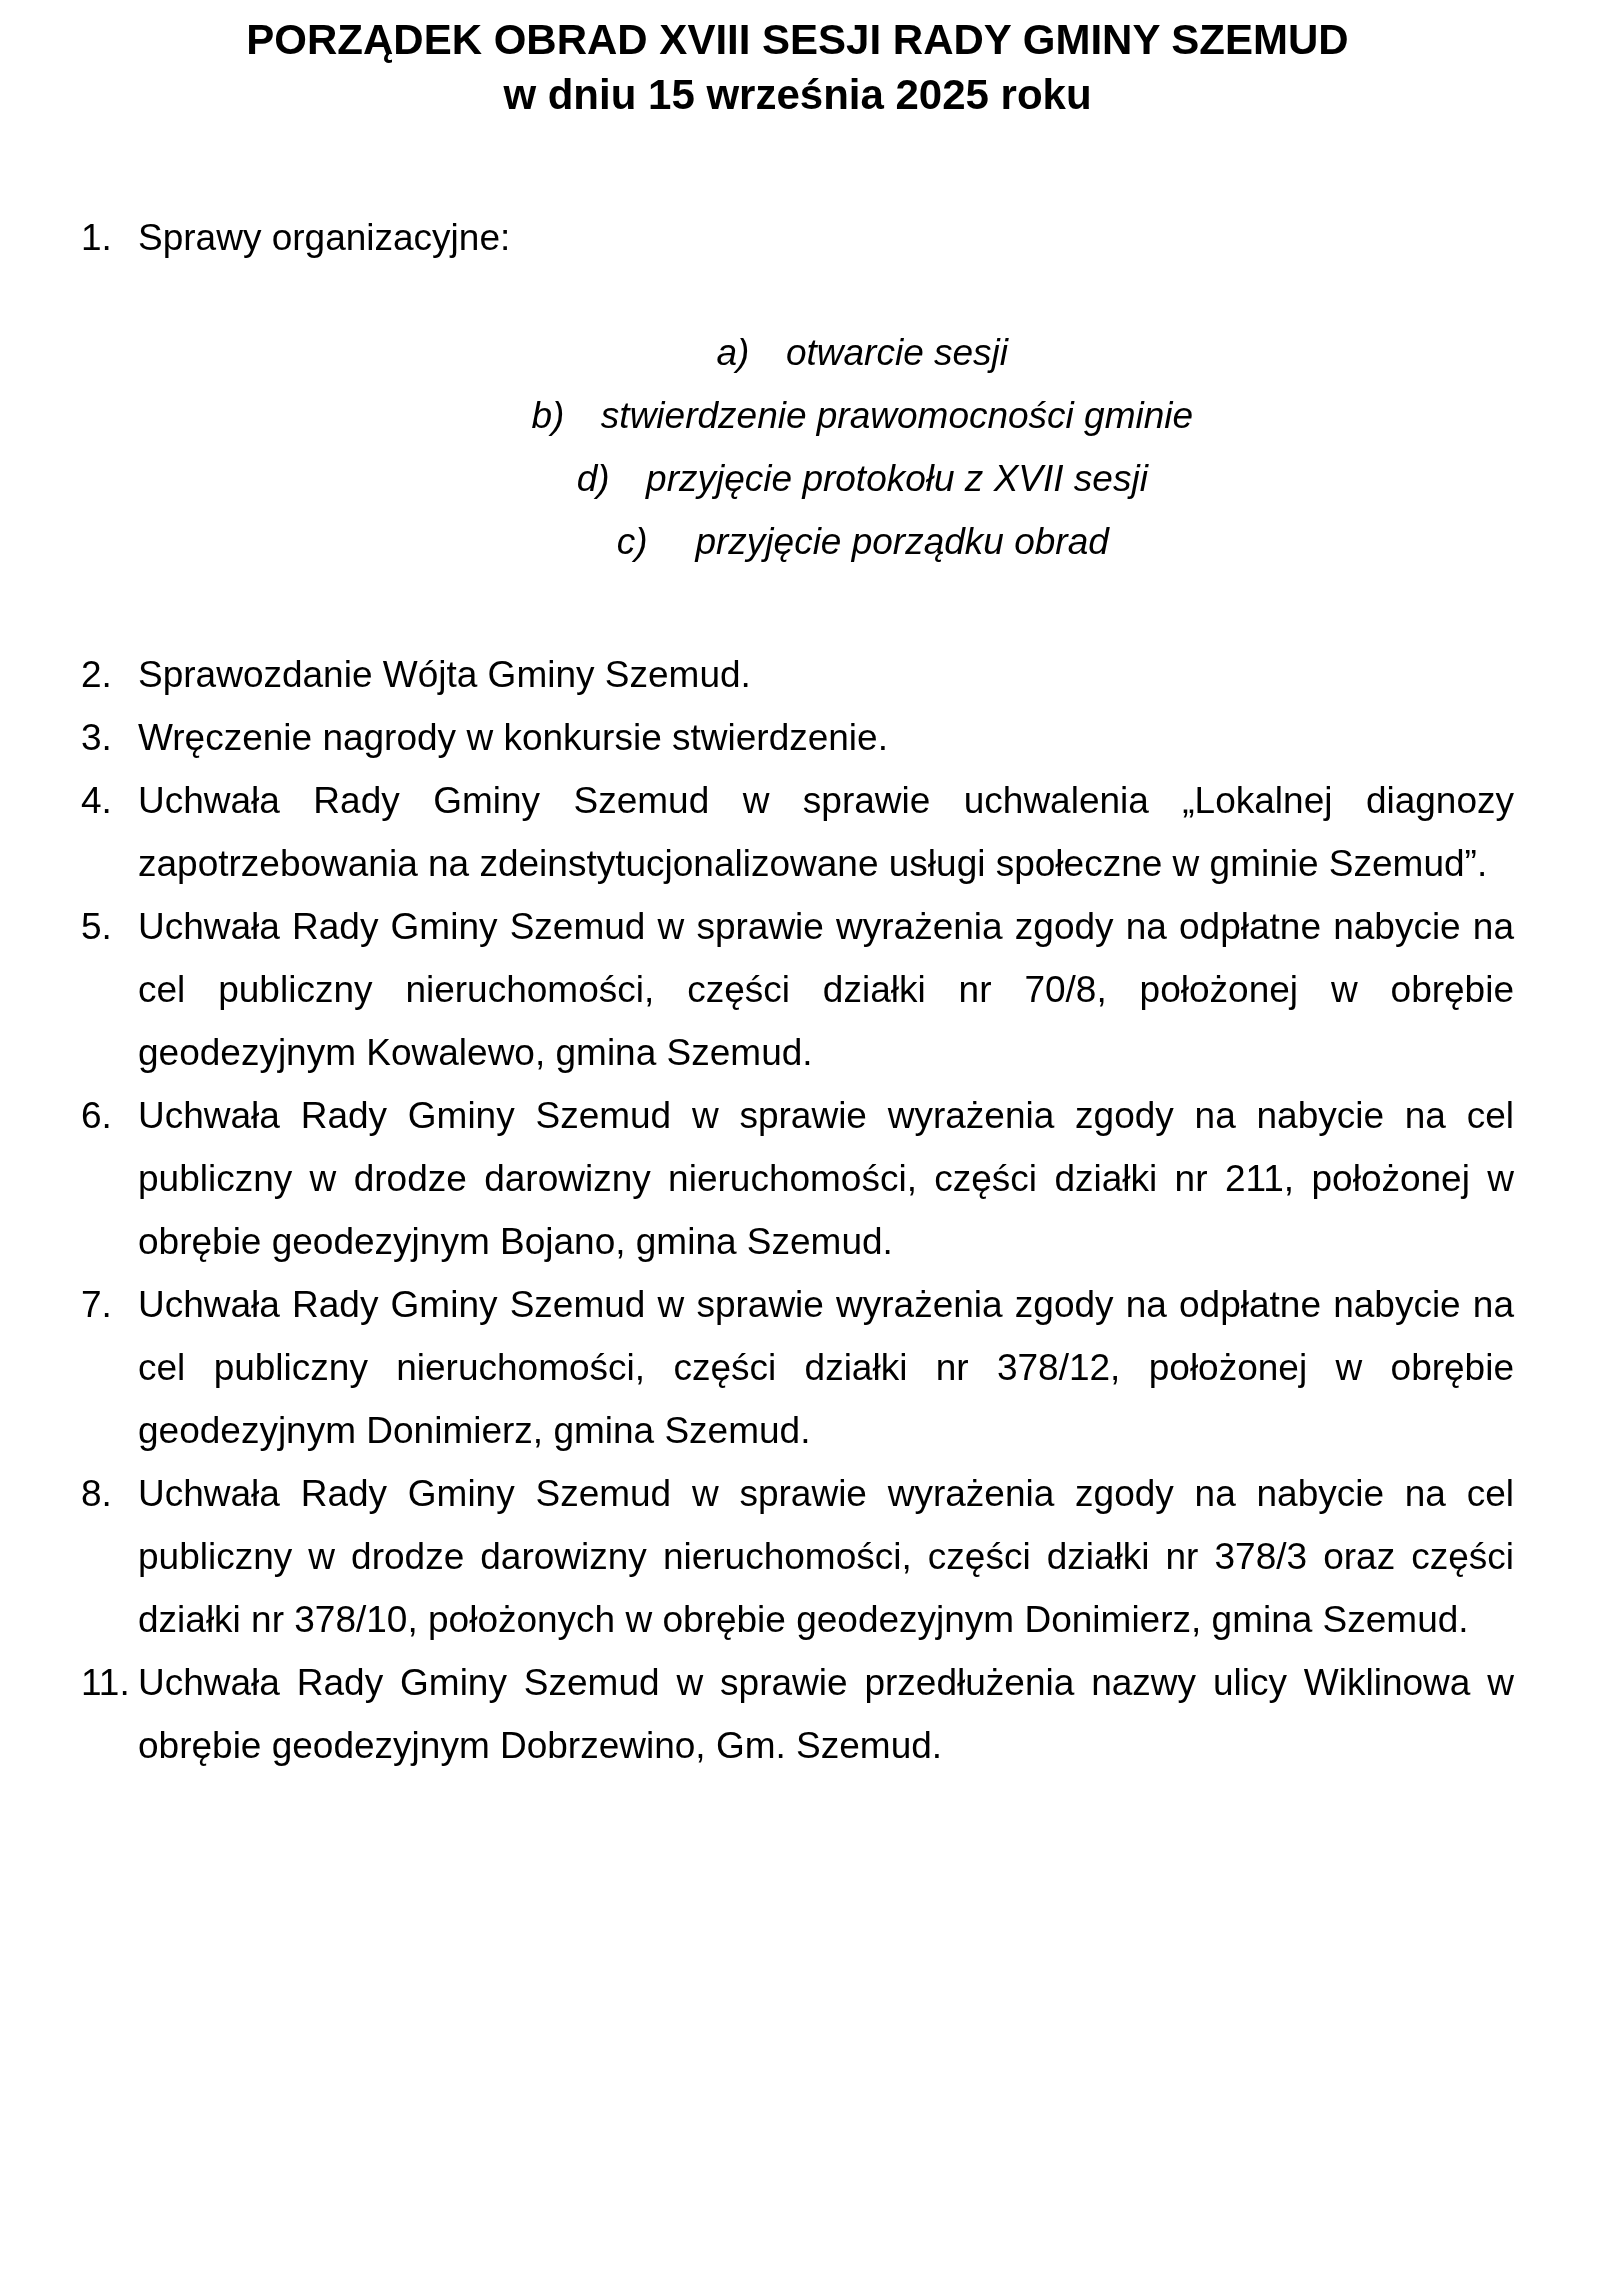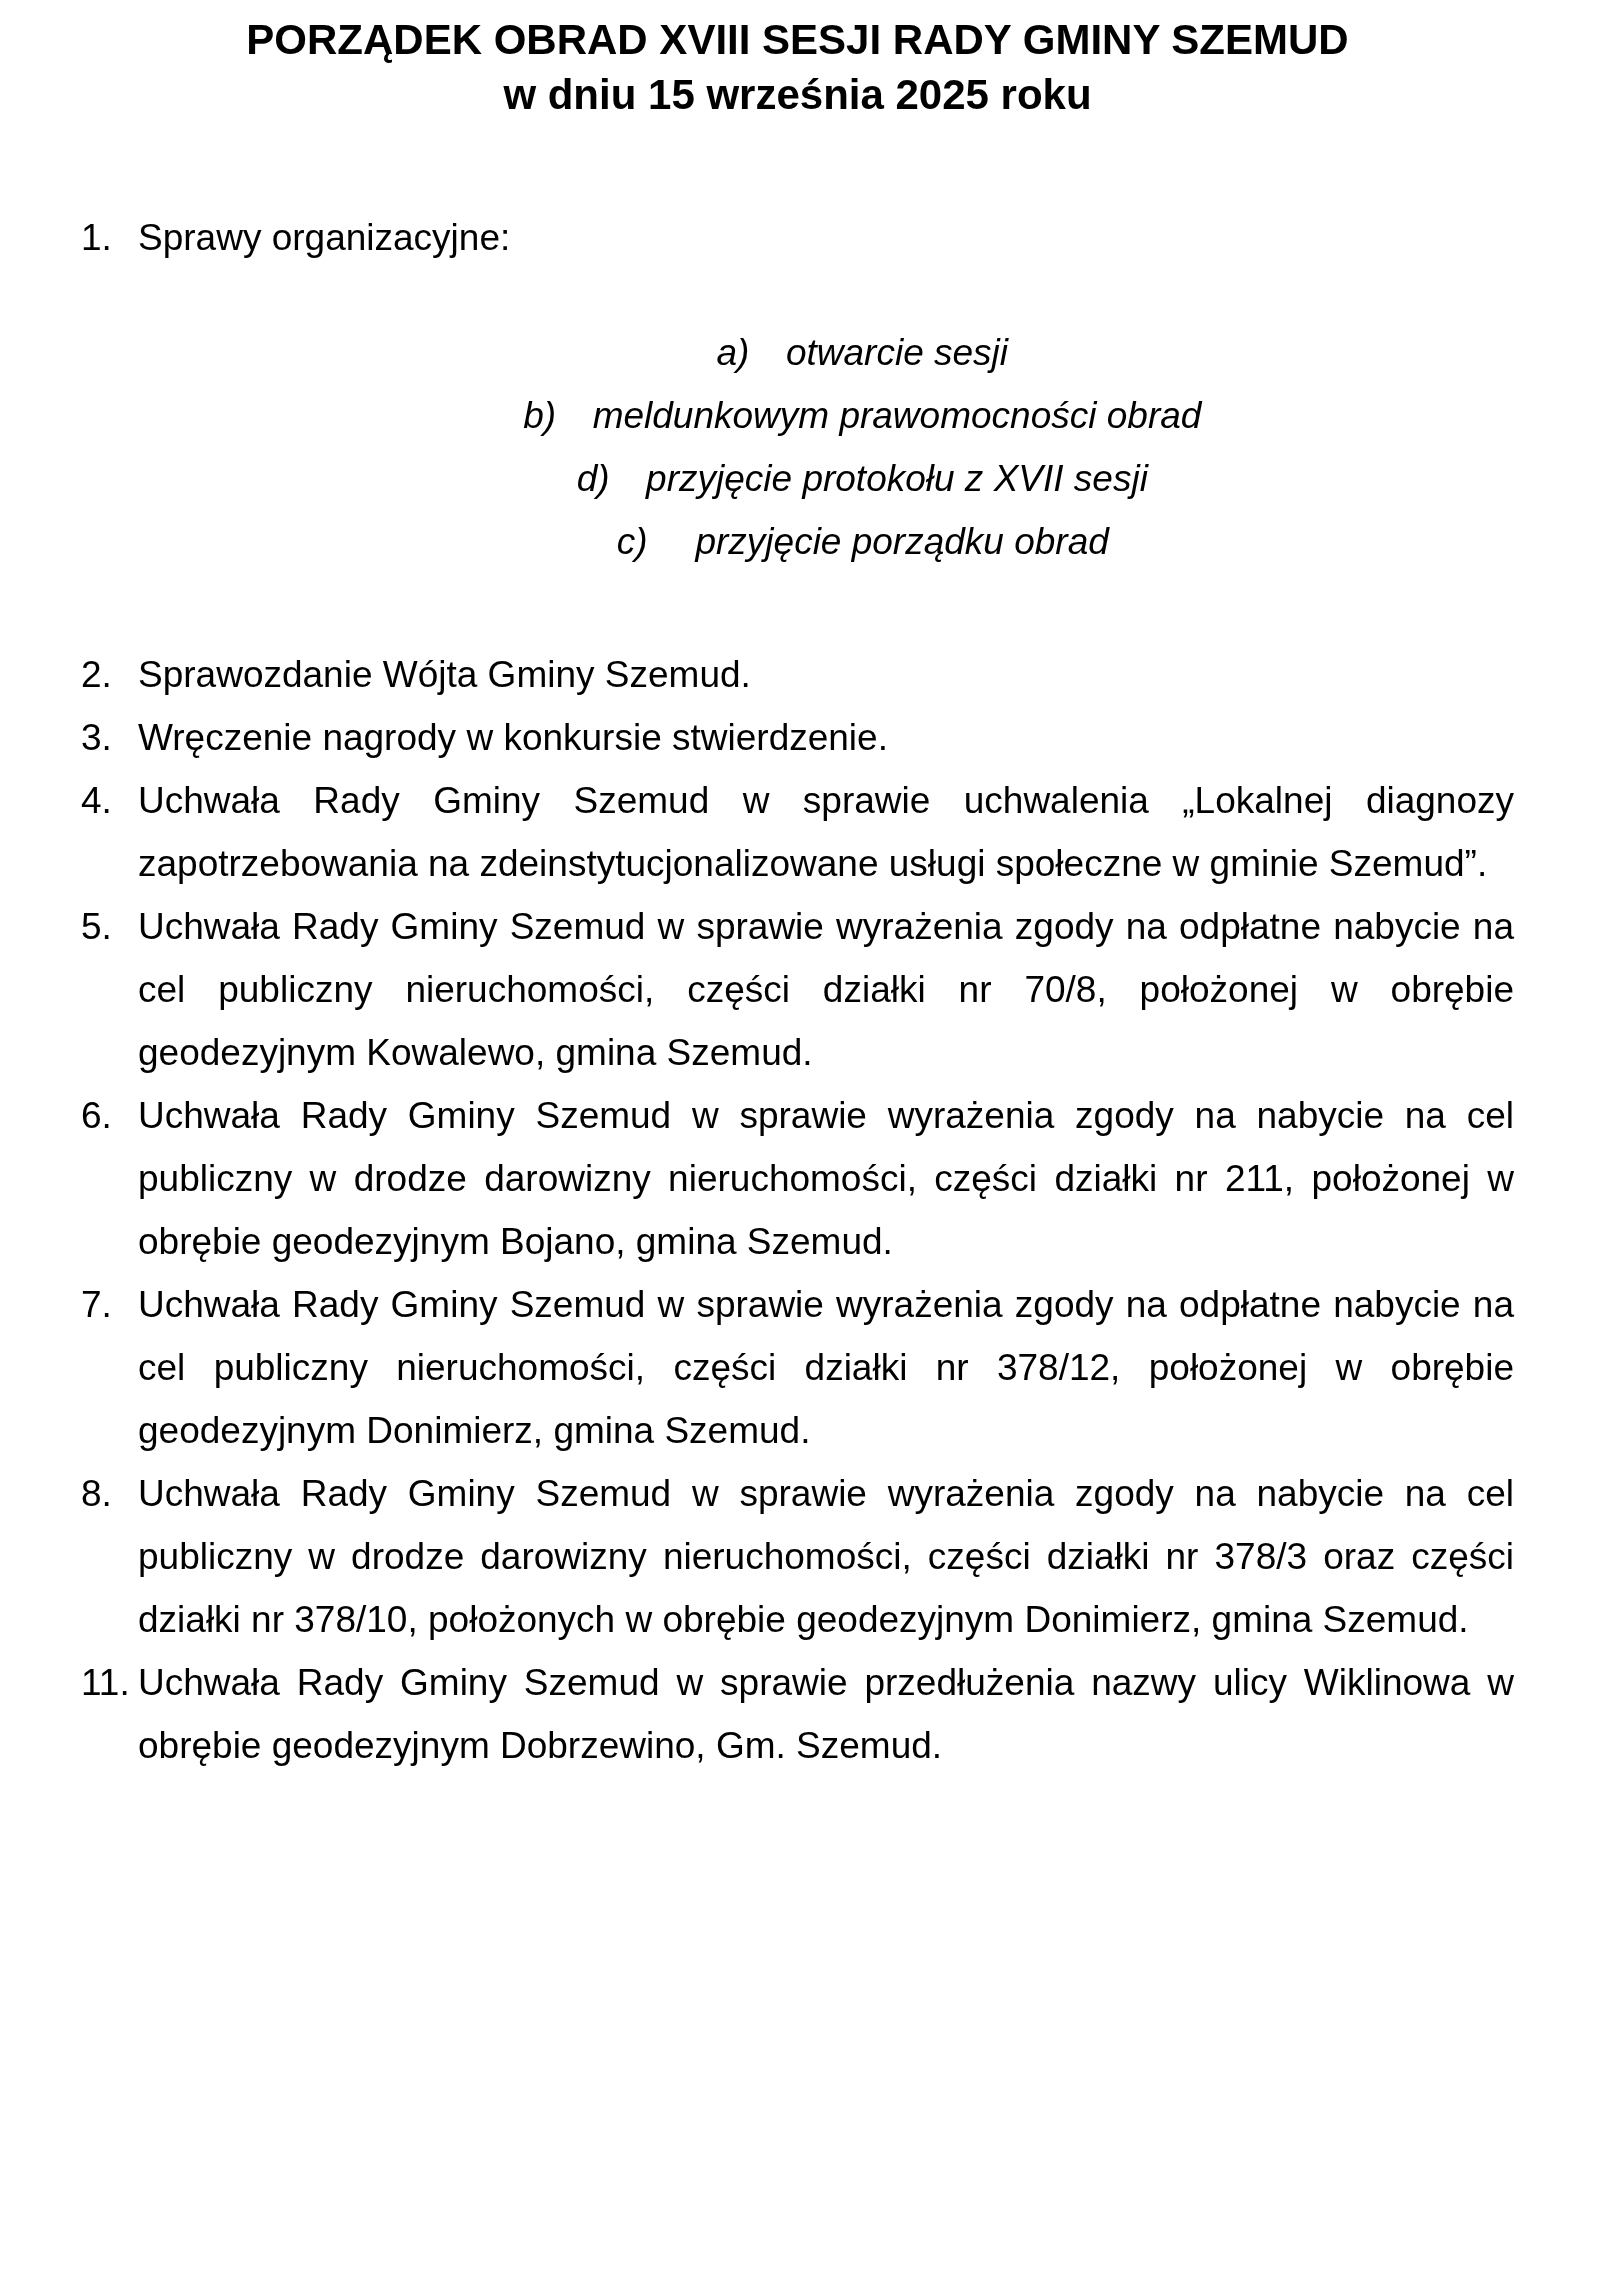--- a/index.html
+++ b/index.html
@@ -88,21 +88,21 @@
     <div>PORZĄDEK OBRAD XVIII SESJI RADY GMINY SZEMUD</div>
     <div>w dniu 15 września 2025 roku</div>
   </div>
 
   <div class="content">
 
     <div class="item item-first"><span class="num">1.</span><span class="itext">Sprawy organizacyjne:</span></div>
 
     <div class="sublist">
       <div class="sub"><span class="marker">a)</span><span class="itext">otwarcie sesji</span></div>
-      <div class="sub"><span class="marker">b)</span><span class="itext">meldunkowym prawomocności obrad</span></div>
+      <div class="sub"><span class="marker">b)</span><span class="itext">stwierdzenie prawomocności gminie</span></div>
       <div class="sub"><span class="marker">d)</span><span class="itext">przyjęcie protokołu z XVII sesji</span></div>
       <div class="sub"><span class="marker">c)</span><span class="itext"> przyjęcie porządku obrad</span></div>
     </div>
 
     <div class="rest">
       <div class="item"><span class="num">2.</span><span class="itext">Sprawozdanie Wójta Gminy Szemud.</span></div>
       <div class="item"><span class="num">3.</span><span class="itext">Wręczenie nagrody w konkursie stwierdzenie.</span></div>
       <div class="item"><span class="num">4.</span><span class="itext">Uchwała Rady Gminy Szemud w sprawie uchwalenia „Lokalnej diagnozy zapotrzebowania na zdeinstytucjonalizowane usługi społeczne w gminie Szemud”.</span></div>
       <div class="item"><span class="num">5.</span><span class="itext">Uchwała Rady Gminy Szemud w sprawie wyrażenia zgody na odpłatne nabycie na cel publiczny nieruchomości, części działki nr 70/8, położonej w obrębie geodezyjnym Kowalewo, gmina Szemud.</span></div>
       <div class="item"><span class="num">6.</span><span class="itext">Uchwała Rady Gminy Szemud w sprawie wyrażenia zgody na nabycie na cel publiczny w drodze darowizny nieruchomości, części działki nr 211, położonej w obrębie geodezyjnym Bojano, gmina Szemud.</span></div>

